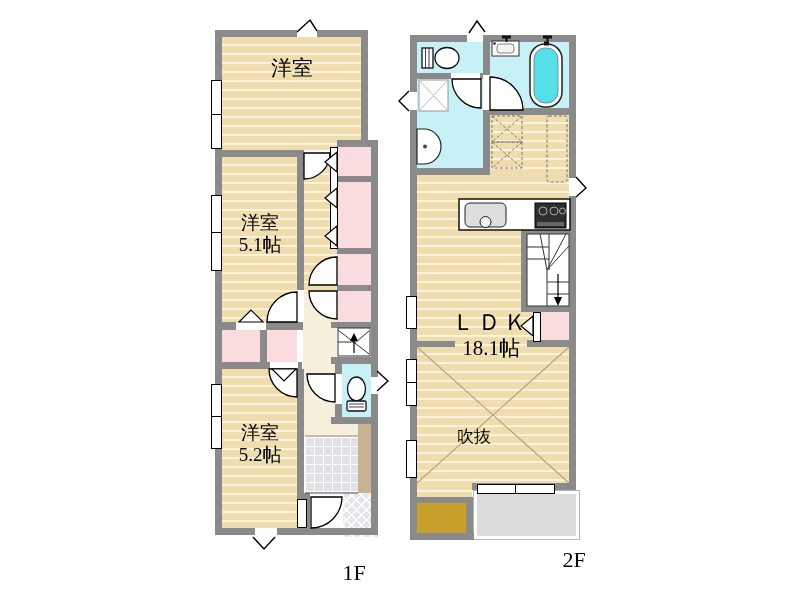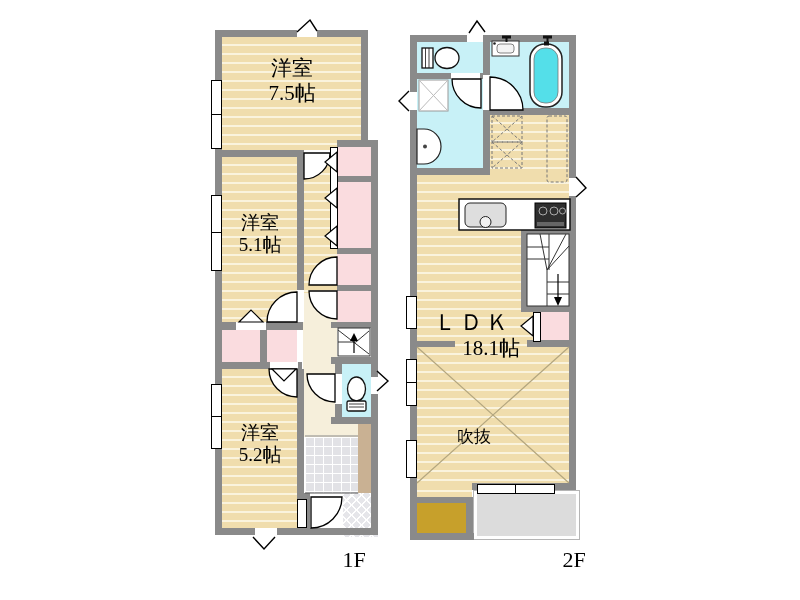--- a/index.html
+++ b/index.html
@@ -128,31 +128,30 @@
         <rect x="347" y="401" width="19" height="10" rx="1.5"></rect>
         <line x1="349" y1="404" x2="364" y2="404" stroke-width="0.8"></line>
         <line x1="349" y1="407" x2="364" y2="407" stroke-width="0.8"></line>
       </g>
       <line x1="305" y1="436" x2="358" y2="436" stroke="#888" stroke-width="1"></line>
       <line x1="305" y1="493" x2="358" y2="493" stroke="#555" stroke-width="1.2"></line>
     </svg>
 
     <div class="lbl" style="left:227px;top:56px;width:130px;font-size:21px">
       <div>洋室</div>
-      <div>7.5帖</div>
     </div>
     <div class="lbl" style="left:219px;top:212px;width:82px;font-size:19px">
       <div>洋室</div>
       <div>5.1帖</div>
     </div>
     <div class="lbl" style="left:219px;top:422px;width:82px;font-size:19px">
       <div>洋室</div>
       <div>5.2帖</div>
     </div>
-    <div class="lbl" style="left:330px;top:547px;width:48px;font-size:22px">1F</div>
+    <div class="lbl" style="left:330px;top:560px;width:48px;font-size:22px">1F</div>
   </div>
 
   <div>
 
     <i class="fc" style="left:417px;top:42px;width:66px;height:31px"></i>
     <i class="fc" style="left:417px;top:79px;width:66px;height:89px"></i>
     <i class="fc" style="left:490px;top:42px;width:79px;height:66px"></i>
     <i class="ft" style="left:490px;top:115px;width:79px;height:85px"></i>
     <i class="ft" style="left:417px;top:175px;width:152px;height:308px"></i>
     <i class="ft" style="left:417px;top:483px;width:55px;height:16px"></i>
@@ -272,21 +271,21 @@
         <line x1="547" y1="270" x2="547" y2="306" stroke="#333" stroke-width="1"></line>
         <line x1="558" y1="274" x2="558" y2="299" stroke="#000" stroke-width="1.2"></line>
         <polygon points="554,297 562,297 558,306" fill="#000"></polygon>
       </g>
       <g stroke="#b3a67f" stroke-width="1.2">
         <line x1="417" y1="347" x2="569" y2="483"></line>
         <line x1="569" y1="347" x2="417" y2="483"></line>
       </g>
     </svg>
 
-    <div class="lbl" style="left:407px;top:309px;width:132px;font-size:23px;letter-spacing:3px">
+    <div class="lbl" style="left:425px;top:309px;width:132px;font-size:23px;letter-spacing:3px">
       <div>ＬＤＫ</div>
     </div>
     <div class="lbl" style="left:425px;top:336px;width:132px;font-size:21px">18.1帖</div>
     <div class="lbl" style="left:436px;top:427px;width:76px;font-size:17px">吹抜</div>
     <div class="lbl" style="left:550px;top:547px;width:48px;font-size:22px">2F</div>
   </div>
 
 </div>
 
 </body></html>

